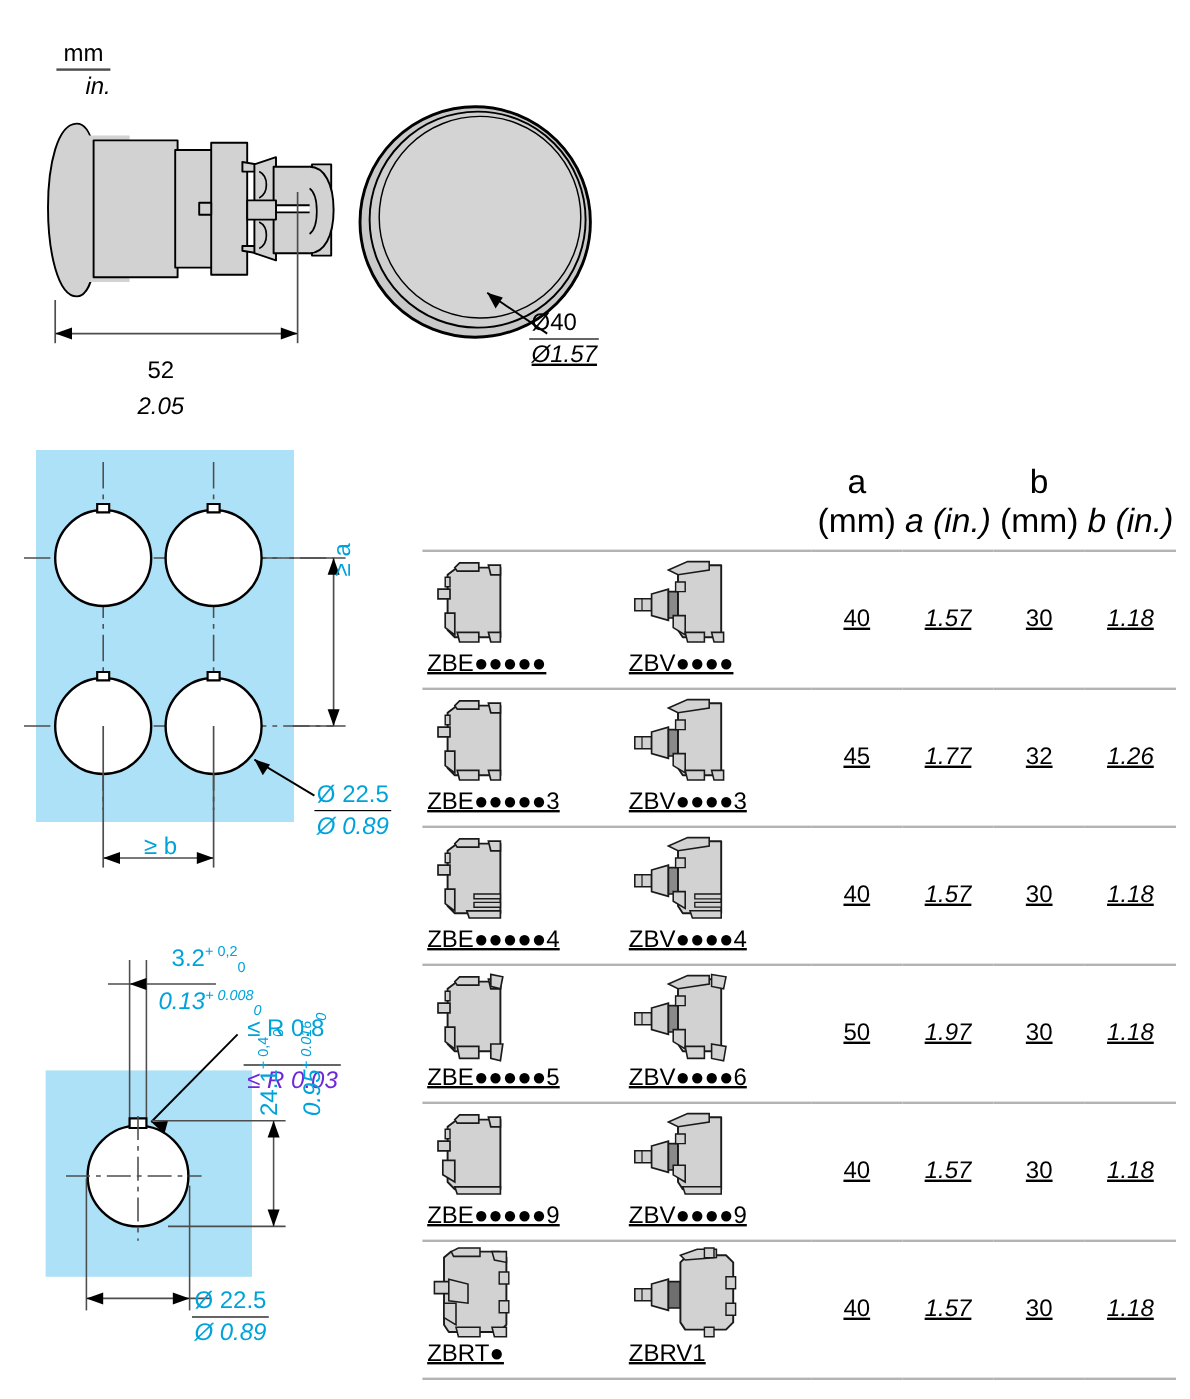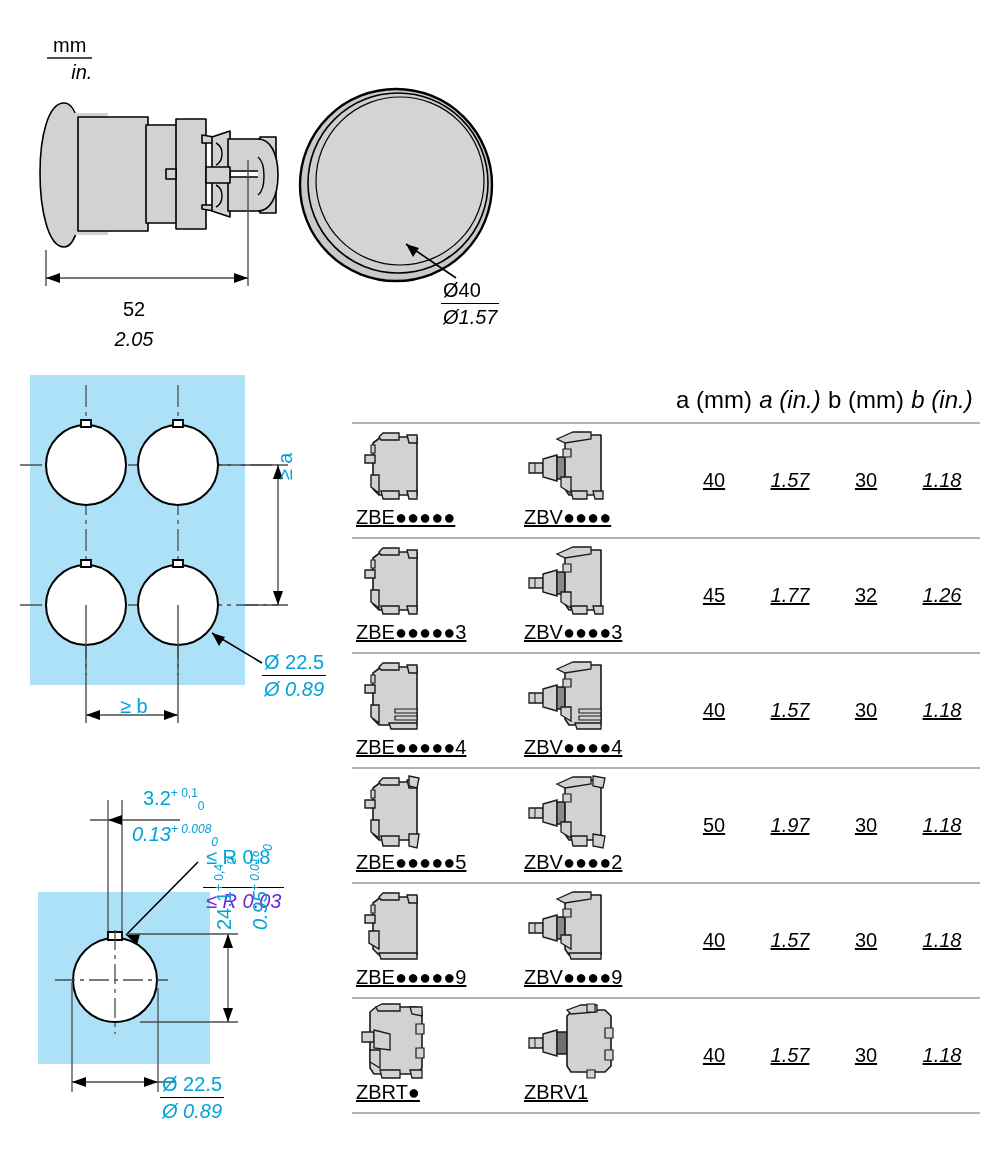--- a/index.html
+++ b/index.html
@@ -18,23 +18,23 @@
   
   #side-view-group{left:30px;top:95px;}
   #front-view-group{left:296px;top:85px;}
 
   .dimtext{font-size:20px;text-align:center;margin-top:40px;}
   .dimtext.it{}
 
   #dim-52{left:94px;top:258px;width:80px;}
   #dim-205{left:94px;top:288px;width:80px;}
 
-  #dia40-label{left:441px;top:257px;line-height:1.2;text-align:left;margin-top:21px;}
+  #dia40-label{left:441px;top:257px;line-height:1.2;text-align:left;}
   #dia40-label .top{font-size:20px;display:block;border-bottom:1.6px solid #000;padding:0 2px 1px 2px;}
-  #dia40-label .bot{font-size:20px;font-style:italic;display:block;padding:1px 2px 0 2px;}
+  #dia40-label .bot{font-size:20px;font-style:italic;display:block;padding:1px 2px 0 2px;text-decoration:underline;}
 
   
   #panel-cutout-group{left:30px;top:375px;}
   #label-ge-a{left:272px;top:455px;transform:rotate(-90deg);transform-origin:center center;
               font-size:20px;color:#00A3D9;}
   #label-ge-b{left:120px;top:695px;font-size:20px;color:#00A3D9;}
   #dia225-label-1{left:262px;top:650px;line-height:1.2;}
   #dia225-label-1 .top{font-size:20px;color:#00A3D9;display:block;border-bottom:1.6px solid #000;padding:0 2px 1px 2px;}
   #dia225-label-1 .bot{font-size:20px;color:#00A3D9;font-style:italic;display:block;padding:1px 2px 0 2px;}
 
@@ -53,21 +53,21 @@
   #dia225-label-2 .top{font-size:20px;color:#00A3D9;display:block;border-bottom:1.6px solid #000;padding:0 2px 1px 2px;}
   #dia225-label-2 .bot{font-size:20px;color:#00A3D9;font-style:italic;display:block;padding:1px 2px 0 2px;}
 
   sup.tolsup{font-size:12px;vertical-align:super;font-style:normal;}
   sub.tolsub{font-size:12px;vertical-align:sub;font-style:normal;}
   #tol-013 sup.tolsup,#tol-013 sub.tolsub,
   #tol-095 sup.tolsup,#tol-095 sub.tolsub{font-style:italic;}
 
   
   #spec-table{position:absolute;left:352px;top:386px;width:628px;border-collapse:collapse;}
-  #spec-table th{font-weight:normal;font-size:24px;padding:0 0 8px 0;vertical-align:bottom;}
+  #spec-table th{font-weight:normal;font-size:28px;padding:0 0 8px 0;vertical-align:bottom;}
   #spec-table thead tr{border-bottom:2.2px solid #b3b3b3;}
   #spec-table tbody tr{border-bottom:2.2px solid #b3b3b3;}
   #spec-table td{padding:0;text-align:center;vertical-align:middle;font-size:20px;height:113px;text-decoration:underline;}
   #spec-table td.num{font-size:20px;}
   #spec-table td.num.it{font-style:italic;}
   .colA{width:168px;}
   .colB{width:156px;}
   .colNum{width:76px;}
   .prod-cell{text-align:left;padding-left:4px!important;}
   .prod-wrap{display:flex;flex-direction:column;align-items:flex-start;justify-content:center;}
@@ -241,21 +241,21 @@
     <line x1="42" y1="200" x2="42" y2="310"></line>
     <line x1="128" y1="206" x2="128" y2="310"></line>
     <line x1="42" y1="300" x2="145" y2="300"></line>
   </g>
   <path d="M42 300 L56 295 L56 305 Z" fill="#000"></path>
   <path d="M128 300 L114 295 L114 305 Z" fill="#000"></path>
 </svg>
 </div>
 
 <div class="abs" id="tol-32">
-  <span>3.2</span><sup class="tolsup">+ 0,1</sup><sub class="tolsub">0</sub>
+  <span>3.2</span><sup class="tolsup">+ 0,2</sup><sub class="tolsub">0</sub>
 </div>
 <div class="abs" id="tol-013">
   <span>0.13</span><sup class="tolsup">+ 0.008</sup><sub class="tolsub">0</sub>
 </div>
 
 <div class="abs" id="radius-label">
   <span class="top">≤ R 0.8</span>
   <span class="bot">≤ R 0.03</span>
 </div>
 
@@ -452,21 +452,21 @@
     <path d="M38 10 L44 4 L74 4 L74 64 L42 64 L38 58 Z" fill="#D2D2D2" stroke="#1a1a1a" stroke-width="1.6" stroke-linejoin="round"></path>
     <path d="M30 8 L46 1 L64 1 L64 8 L38 12 Z" fill="#D2D2D2" stroke="#1a1a1a" stroke-width="1.3"></path>
     <path d="M36 18 L44 18 L44 26 L36 26 Z" fill="#D2D2D2" stroke="#1a1a1a" stroke-width="1.2"></path>
 
       <path d="M34 46 L44 46 L44 62 L34 56 Z" fill="#D2D2D2" stroke="#1a1a1a" stroke-width="1.3"></path>
       <path d="M44 60 L60 60 L60 70 L46 70 Z" fill="#D2D2D2" stroke="#1a1a1a" stroke-width="1.3"></path>
       <path d="M66 58 L78 60 L76 72 L66 70 Z" fill="#D2D2D2" stroke="#1a1a1a" stroke-width="1.3"></path>
       <path d="M66 0 L78 2 L76 12 L66 10 Z" fill="#D2D2D2" stroke="#1a1a1a" stroke-width="1.3"></path>
     </svg>
             </span>
-            <span class="prod-label">ZBV●●●●2</span>
+            <span class="prod-label">ZBV●●●●6</span>
           </div>
         </td>
         <td class="num">50</td>
         <td class="num it">1.97</td>
         <td class="num">30</td>
         <td class="num it">1.18</td>
       </tr>
       <tr>
         <td class="prod-cell">
           <div class="prod-wrap">

